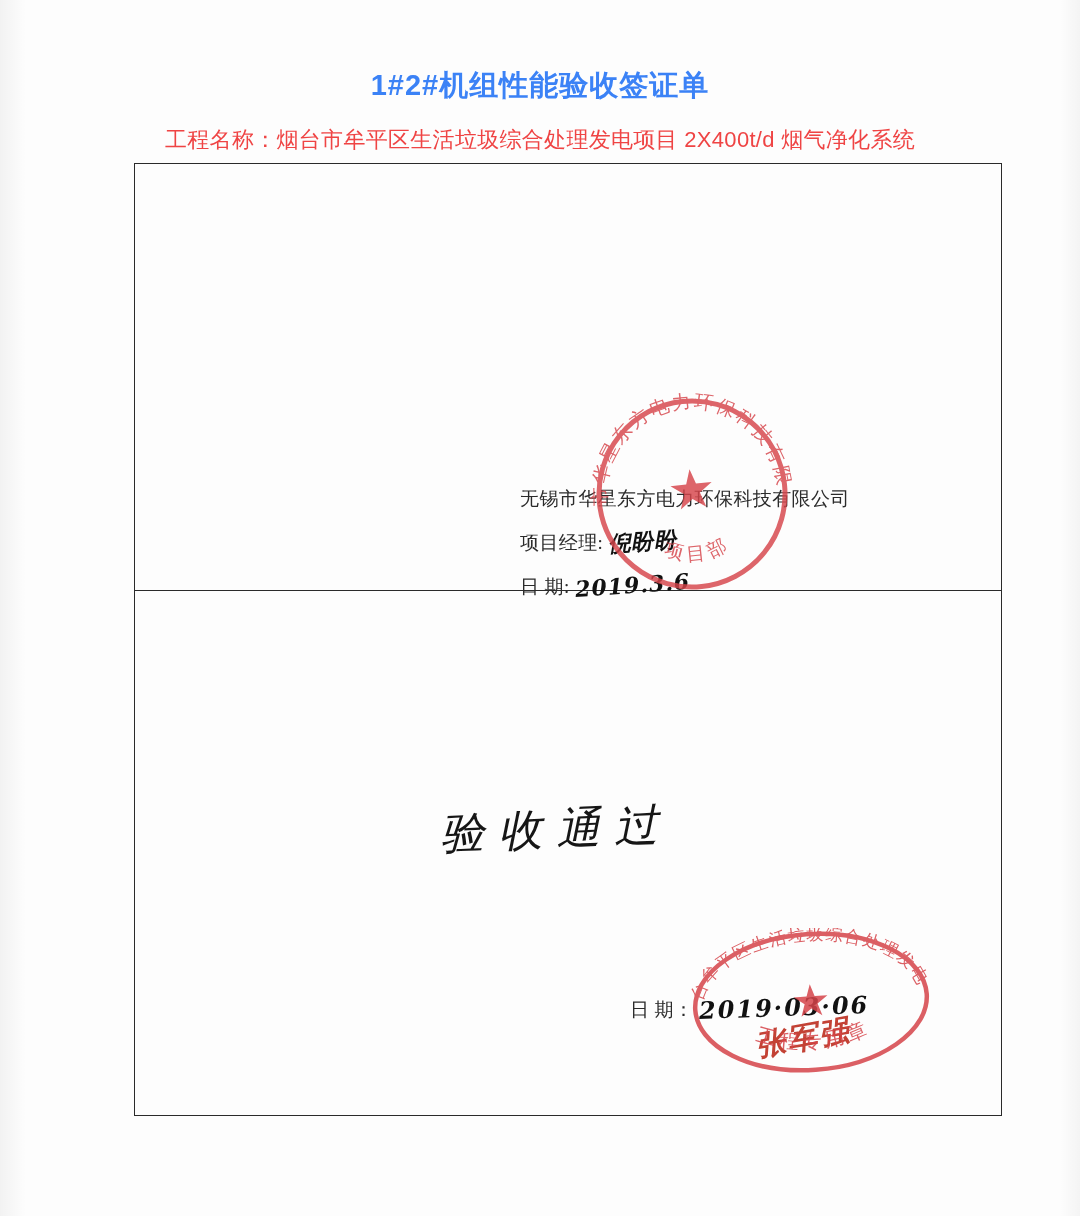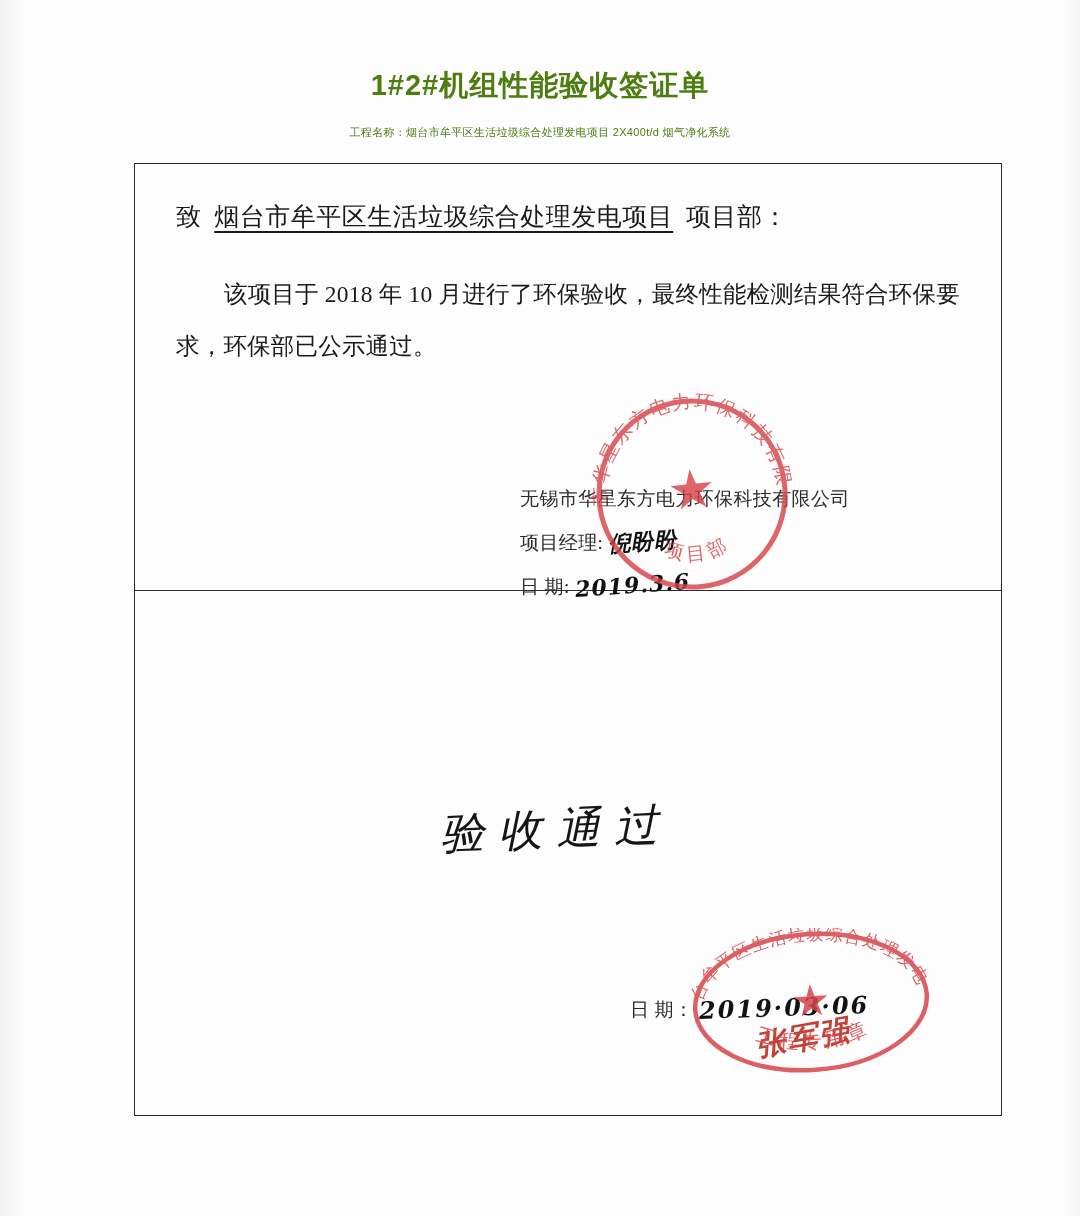--- a/index.html
+++ b/index.html
@@ -26,32 +26,32 @@
   .doc-title {
     position: absolute;
     top: 66px;
     left: 0;
     width: 1080px;
     text-align: center;
     font-family: "Liberation Sans", "DejaVu Sans", sans-serif;
     font-weight: bold;
     font-size: 29px;
     letter-spacing: 1px;
-    color: #4d7c0f;
+    color: #3b82f6;
   }
 
   .project-line {
     position: absolute;
     top: 125px;
     left: 0;
     width: 1080px;
     text-align: center;
     font-family: "Liberation Sans", "DejaVu Sans", sans-serif;
-    font-size: 11px;
-    color: #4d7c0f;
+    font-size: 22px;
+    color: #ef4444;
     letter-spacing: 0.3px;
   }
 
   
   .frame {
     position: absolute;
     left: 134px;
     top: 163px;
     width: 868px;
     height: 953px;
@@ -209,27 +209,21 @@
 
   <div class="doc-title">1#2#机组性能验收签证单</div>
 
   <div class="project-line">
     <span>工程名称：</span><span>烟台市牟平区生活垃圾综合处理发电项目 2X400t/d 烟气净化系统</span>
   </div>
 
   <div class="frame"></div>
   <div class="divider"></div>
 
-  <div class="to-line">
-    <span>致</span>
-    <span class="under">烟台市牟平区生活垃圾综合处理发电项目</span>
-    <span>项目部：</span>
-  </div>
-
-  <div class="body-p1">该项目于 2018 年 10 月进行了环保验收，最终性能检测结果符合环保要求，环保部已公示通过。</div>
+
 
   <div class="sig-block">
     <div class="sig-row">
       <span>无锡市华星东方电力环保科技有限公司</span>
     </div>
     <div class="sig-row">
       <span class="sig-label">项目经理:</span>
       <span class="hand">倪盼盼</span>
     </div>
     <div class="sig-row">

